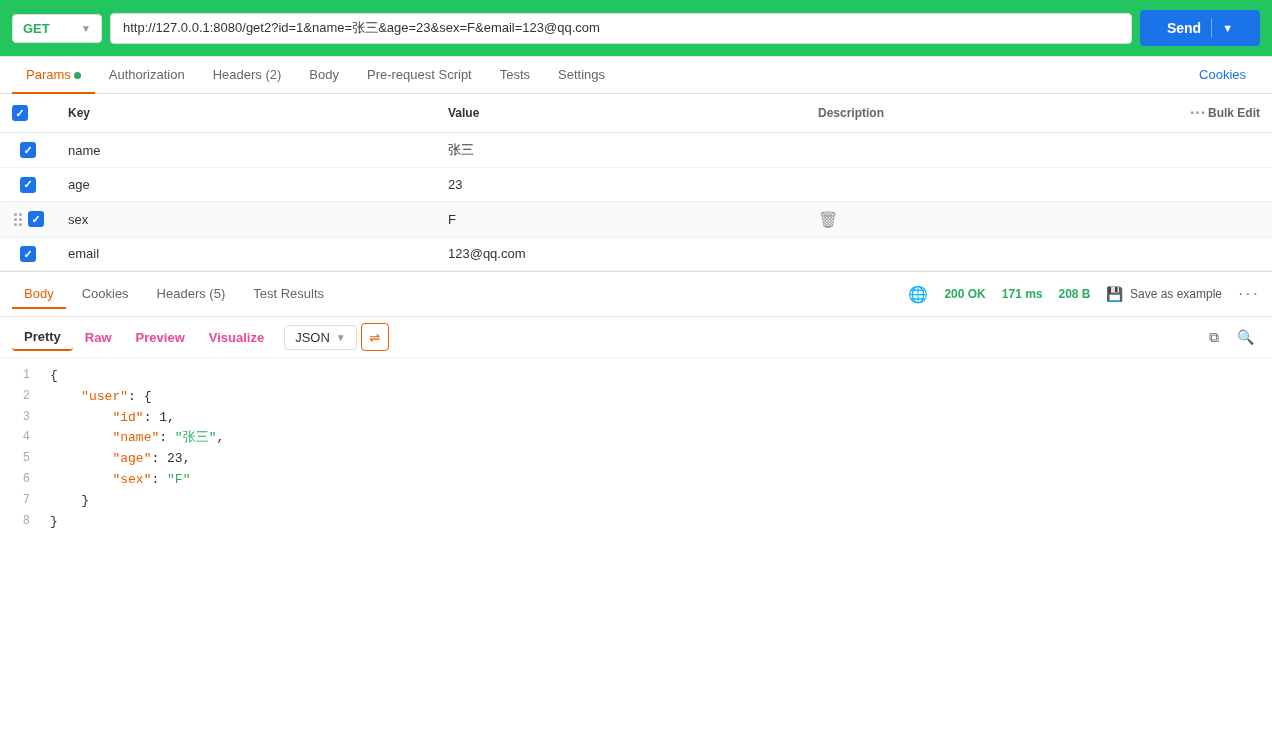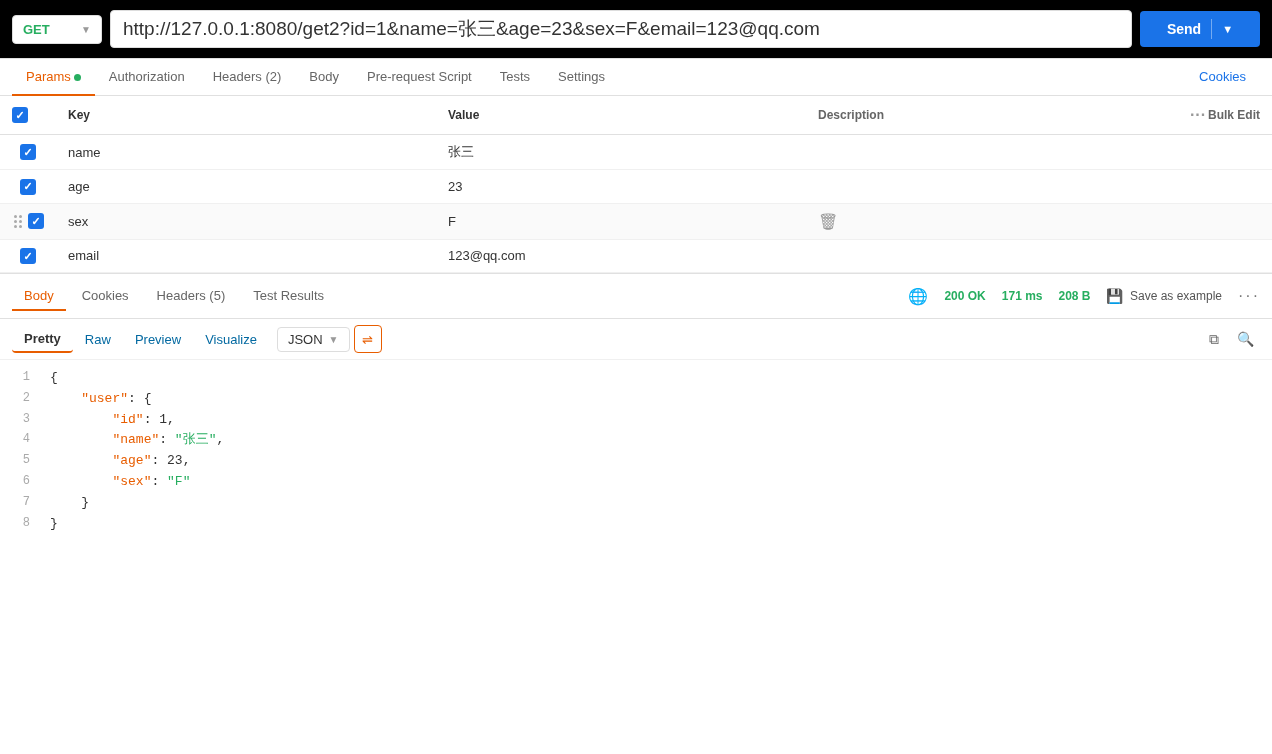--- a/index.html
+++ b/index.html
@@ -13,21 +13,21 @@
       overflow: hidden;
     }
 
     
     .url-bar {
       display: flex;
       align-items: center;
       padding: 10px 12px;
       gap: 8px;
       border-bottom: 1px solid #e0e0e0;
-      background: #000000;
+      background: #22c55e;
     }
     .method-select {
       display: flex;
       align-items: center;
       gap: 6px;
       border: 1px solid #ddd;
       border-radius: 4px;
       padding: 6px 10px;
       cursor: pointer;
       font-weight: 600;
@@ -36,21 +36,21 @@
       background: #fff;
       min-width: 90px;
       justify-content: space-between;
     }
     .method-select .arrow { color: #999; font-size: 10px; }
     .url-input {
       flex: 1;
       border: 1px solid #ddd;
       border-radius: 4px;
       padding: 7px 12px;
-      font-size: 19px;
+      font-size: 13px;
       color: #333;
       outline: none;
     }
     .send-btn {
       background: #1a73e8;
       color: #fff;
       border: none;
       border-radius: 4px;
       padding: 8px 20px;
       font-size: 14px;
@@ -223,22 +223,23 @@
       display: flex;
       align-items: center;
       padding: 6px 12px;
       background: #fff;
       border-bottom: 1px solid #f0f0f0;
     }
     .format-tab {
       padding: 5px 12px;
       cursor: pointer;
       font-size: 13px;
-      color: #0369a1;
-      border-radius: 4px;
+      color: #ec4899;
+      border-radius: 4px;
+      font-weight: bold;
     }
     .format-tab.active {
       background: #fff;
       color: #333;
       font-weight: 600;
       border-bottom: 2px solid #e85d00;
     }
     .json-select {
       display: flex;
       align-items: center;

